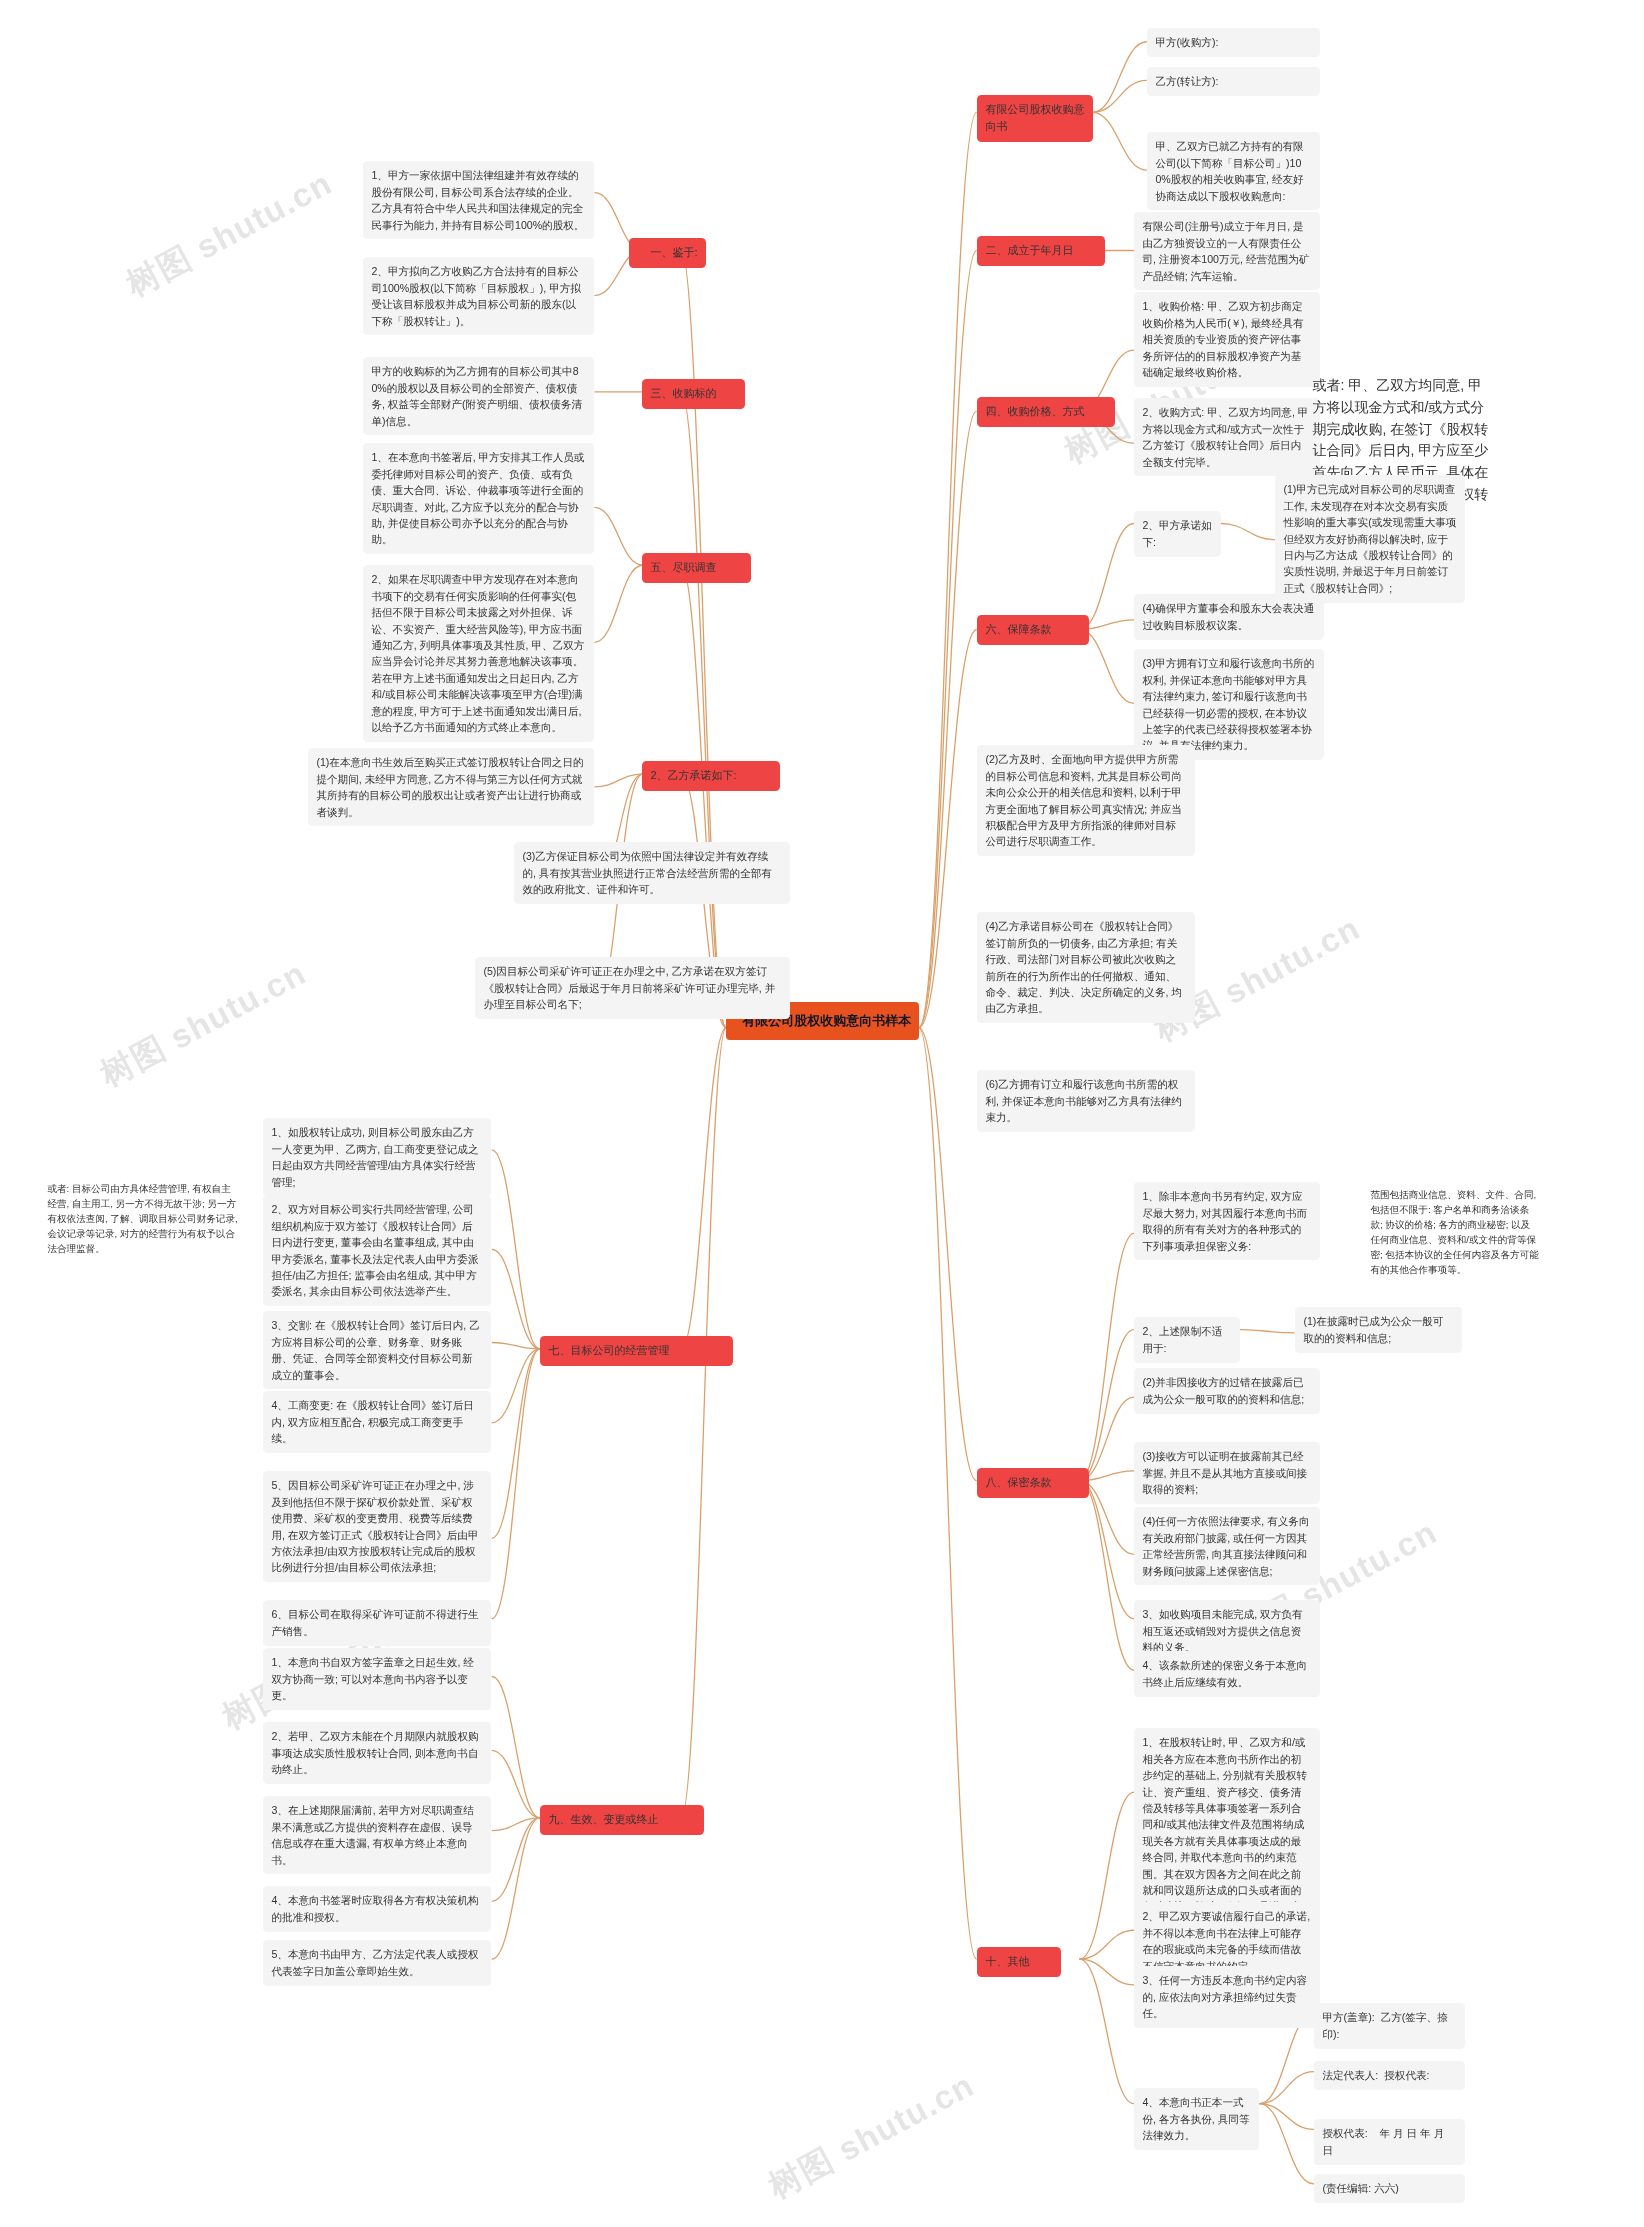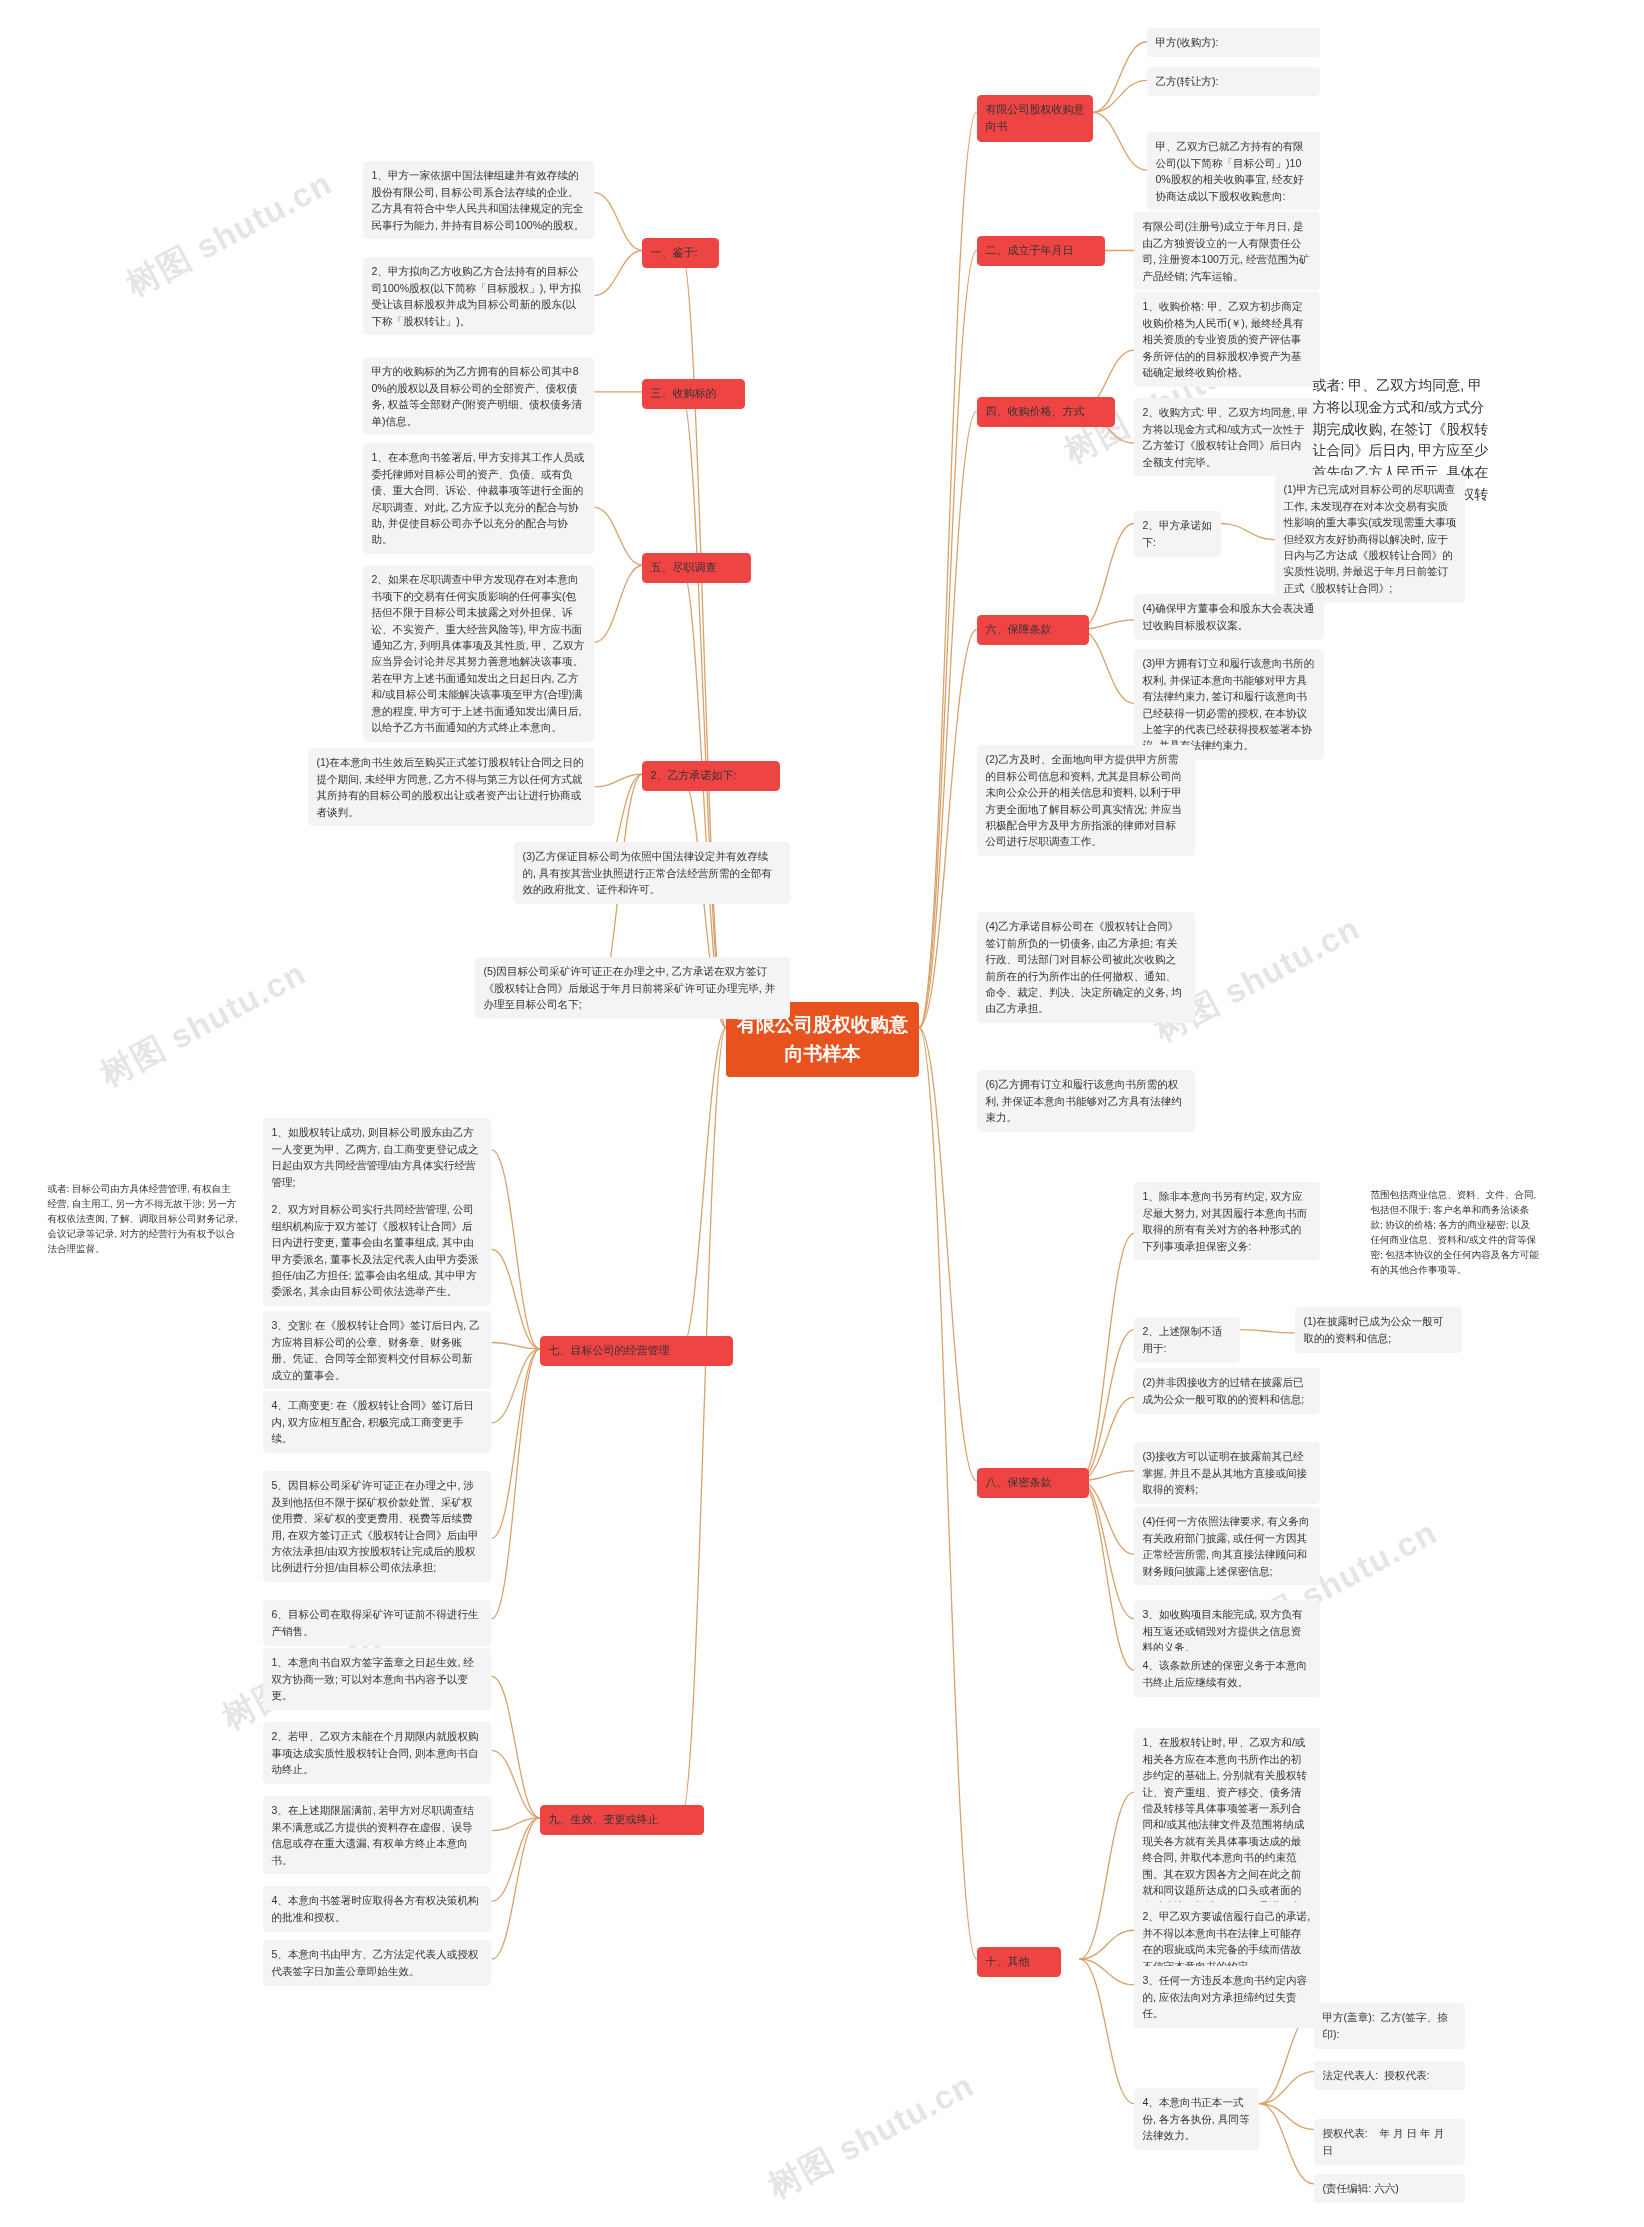--- a/index.html
+++ b/index.html
@@ -35,25 +35,25 @@
     word-break:break-all;
   }
   .node.plain { background:#f4f4f4; }
   .node.lv1 {
     background:#ef4444;
     font-size:11px;
   }
   .root {
     position:absolute;
     background:#e8521e;
-    color:#ffffff;
+    color:#0f172a;
     border-radius:3.9px;
-    font-size:19px;
+    font-size:13px;
     font-weight:bold;
-    text-align:center;
+    text-align:right;
     padding:9px 7.7px;
     line-height:1.5;
     white-space:pre-wrap;
   }
   svg.links {
     position:absolute;
     left:0; top:0;
     width:1645px; height:2227px;
     pointer-events:none;
   }
@@ -142,21 +142,21 @@
     <path d="M1680 3050 C1720 3050 1725 3275 1765 3275"></path>
     <path d="M1960 3275 C2000 3275 2005 3135 2045 3135"></path>
     <path d="M1960 3275 C2000 3275 2005 3225 2045 3225"></path>
     <path d="M1960 3275 C2000 3275 2005 3315 2045 3315"></path>
     <path d="M1960 3275 C2000 3275 2005 3400 2045 3400"></path>
   </g>
 </svg>
 
 <div class="root" style="left:726px; top:1002px; width:193px;">有限公司股权收购意向书样本</div>
 
-<div class="node lv1" style="left:642px; top:238px; width:77px;">一、鉴于:</div>
+<div class="node lv1" style="left:629px; top:238px; width:77px;text-align:right;">一、鉴于:</div>
 <div class="node" style="left:363px; top:161px; width:231px;">1、甲方一家依据中国法律组建并有效存续的股份有限公司, 目标公司系合法存续的企业。乙方具有符合中华人民共和国法律规定的完全民事行为能力, 并持有目标公司100%的股权。</div>
 <div class="node" style="left:363px; top:257px; width:231px;">2、甲方拟向乙方收购乙方合法持有的目标公司100%股权(以下简称「目标股权」), 甲方拟受让该目标股权并成为目标公司新的股东(以下称「股权转让」)。</div>
 
 <div class="node lv1" style="left:642px; top:379px; width:103px;">三、收购标的</div>
 <div class="node" style="left:363px; top:357px; width:231px;">甲方的收购标的为乙方拥有的目标公司其中80%的股权以及目标公司的全部资产、债权债务, 权益等全部财产(附资产明细、债权债务清单)信息。</div>
 
 <div class="node lv1" style="left:642px; top:553px; width:109px;">五、尽职调查</div>
 <div class="node" style="left:363px; top:443px; width:231px;">1、在本意向书签署后, 甲方安排其工作人员或委托律师对目标公司的资产、负债、或有负债、重大合同、诉讼、仲裁事项等进行全面的尽职调查。对此, 乙方应予以充分的配合与协助, 并促使目标公司亦予以充分的配合与协助。</div>
 <div class="node" style="left:363px; top:565px; width:231px;">2、如果在尽职调查中甲方发现存在对本意向书项下的交易有任何实质影响的任何事实(包括但不限于目标公司未披露之对外担保、诉讼、不实资产、重大经营风险等), 甲方应书面通知乙方, 列明具体事项及其性质, 甲、乙双方应当异会讨论并尽其努力善意地解决该事项。若在甲方上述书面通知发出之日起日内, 乙方和/或目标公司未能解决该事项至甲方(合理)满意的程度, 甲方可于上述书面通知发出满日后, 以给予乙方书面通知的方式终止本意向。</div>
 

